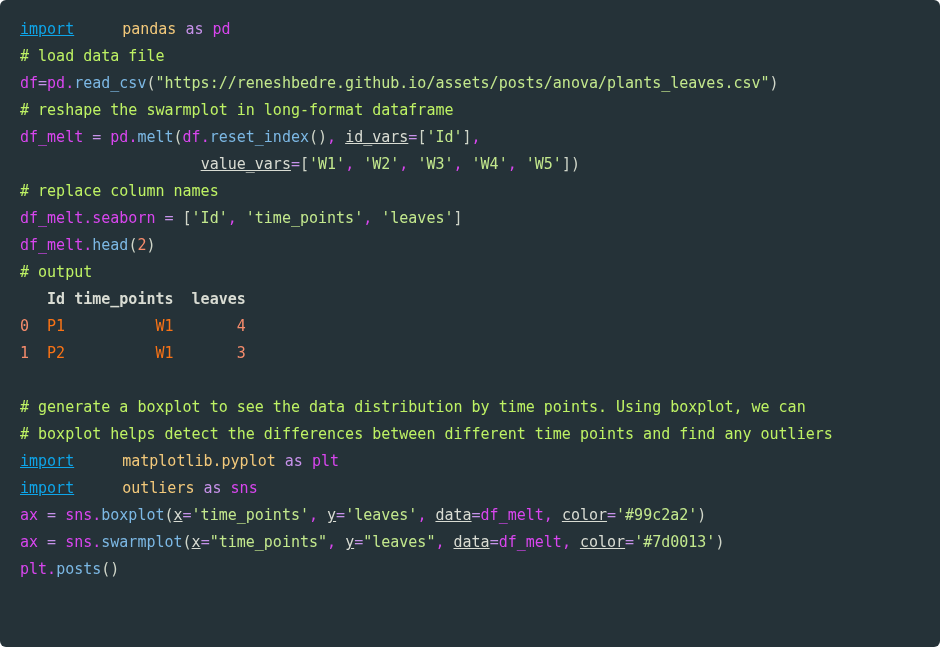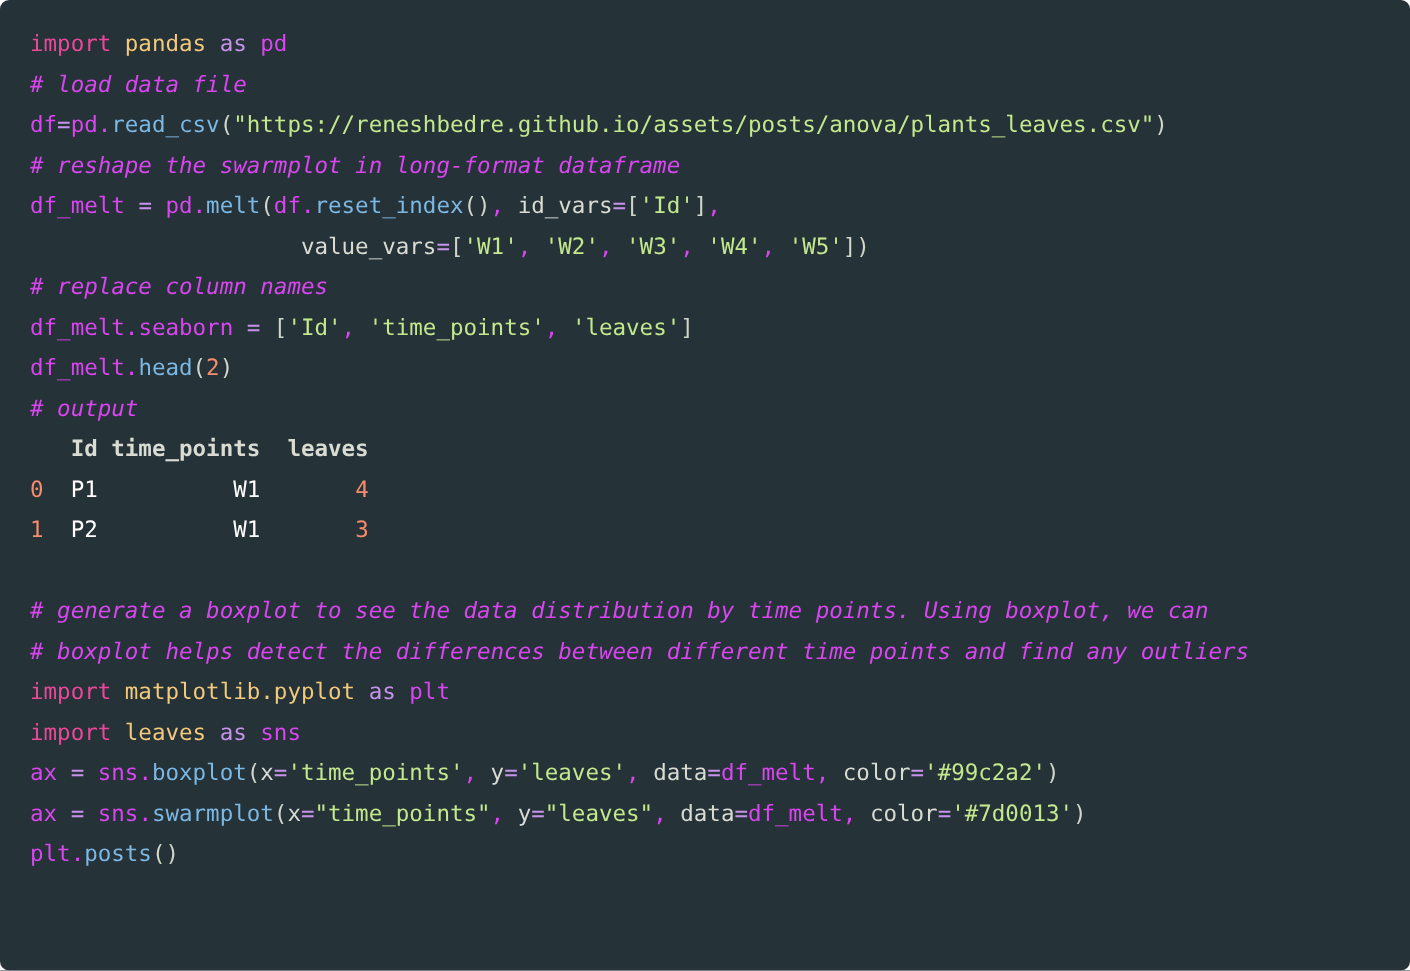--- a/index.html
+++ b/index.html
@@ -13,35 +13,35 @@
   .code-block {
     background: #253238;
     border-radius: 6px;
     padding: 16px 20px 18px 20px;
     width: 940px;
     height: 647px;
     overflow: hidden;
     white-space: pre;
     color: #d9dcd3;
   }
-  .kw-import   { color: #ec4899; }          
+  .kw-import   { color: #0ea5e9; text-decoration: underline; }          
   .kw-as       { color: #c792ea; }          
-  .mod         { color: #f3c97b; }          
-  .comment     { color: #d946ef; font-style: italic; }
+  .mod         { color: #f3c97b; margin-left: 39px; }          
+  .comment     { color: #bef264; }
   .op-eq       { color: #c792ea; }          
   .func-call   { color: #7cb8e4; }          
   .ident       { color: #d946ef; }
   .paren       { color: #d0d6c9; }
   .bracket     { color: #d0d6c9; }
   .strng       { color: #c3e88d; }
-  .kwarg       { color: #d9dcd3; }
+  .kwarg       { color: #d9dcd3; text-decoration: underline; }
   .num         { color: #f78c6c; }
   .out-header  { color: #d9dcd3; font-weight: bold; }
   .out-idx     { color: #f78c6c; }
-  .out-val     { color: #ffffff; }
+  .out-val     { color: #f97316; }
   .out-num     { color: #f78c6c; }
 </style>
 </head>
 <body>
 
 <pre class="code-block"><span><span class="kw-import">import</span> <span class="mod">pandas</span> <span class="kw-as">as</span> <span class="ident">pd</span></span>
 <span><span class="comment"># load data file</span></span>
 <span><span class="ident">df</span><span class="op-eq">=</span><span class="ident">pd</span><span class="ident">.</span><span class="func-call">read_csv</span><span class="paren">(</span><span class="strng">"https://reneshbedre.github.io/assets/posts/anova/plants_leaves.csv"</span><span class="paren">)</span></span>
 <span><span class="comment"># reshape the swarmplot in long-format dataframe</span></span>
 <span><span class="ident">df_melt </span><span class="op-eq">=</span><span class="ident"> pd</span><span class="ident">.</span><span class="func-call">melt</span><span class="paren">(</span><span class="ident">df</span><span class="ident">.</span><span class="func-call">reset_index</span><span class="paren">(</span><span class="paren">)</span><span class="ident">, </span><span class="kwarg">id_vars</span><span class="op-eq">=</span><span class="bracket">[</span><span class="strng">'Id'</span><span class="bracket">]</span><span class="ident">,</span></span>
@@ -50,16 +50,16 @@
 <span><span class="ident">df_melt</span><span class="ident">.</span><span class="ident">seaborn </span><span class="op-eq">=</span><span class="ident"> </span><span class="bracket">[</span><span class="strng">'Id'</span><span class="ident">, </span><span class="strng">'time_points'</span><span class="ident">, </span><span class="strng">'leaves'</span><span class="bracket">]</span></span>
 <span><span class="ident">df_melt</span><span class="ident">.</span><span class="func-call">head</span><span class="paren">(</span><span class="num">2</span><span class="paren">)</span></span>
 <span><span class="comment"># output</span></span>
 <span><span class="out-header">   Id time_points  leaves</span></span>
 <span><span class="out-idx">0</span><span class="out-val">  P1          W1       </span><span class="out-num">4</span></span>
 <span><span class="out-idx">1</span><span class="out-val">  P2          W1       </span><span class="out-num">3</span></span>
 
 <span><span class="comment"># generate a boxplot to see the data distribution by time points. Using boxplot, we can </span></span>
 <span><span class="comment"># boxplot helps detect the differences between different time points and find any outliers</span></span>
 <span><span class="kw-import">import</span> <span class="mod">matplotlib.pyplot</span> <span class="kw-as">as</span> <span class="ident">plt</span></span>
-<span><span class="kw-import">import</span> <span class="mod">leaves</span> <span class="kw-as">as</span> <span class="ident">sns</span></span>
+<span><span class="kw-import">import</span> <span class="mod">outliers</span> <span class="kw-as">as</span> <span class="ident">sns</span></span>
 <span><span class="ident">ax </span><span class="op-eq">=</span><span class="ident"> sns</span><span class="ident">.</span><span class="func-call">boxplot</span><span class="paren">(</span><span class="kwarg">x</span><span class="op-eq">=</span><span class="strng">'time_points'</span><span class="ident">, </span><span class="kwarg">y</span><span class="op-eq">=</span><span class="strng">'leaves'</span><span class="ident">, </span><span class="kwarg">data</span><span class="op-eq">=</span><span class="ident">df_melt</span><span class="ident">, </span><span class="kwarg">color</span><span class="op-eq">=</span><span class="strng">'#99c2a2'</span><span class="paren">)</span></span>
 <span><span class="ident">ax </span><span class="op-eq">=</span><span class="ident"> sns</span><span class="ident">.</span><span class="func-call">swarmplot</span><span class="paren">(</span><span class="kwarg">x</span><span class="op-eq">=</span><span class="strng">"time_points"</span><span class="ident">, </span><span class="kwarg">y</span><span class="op-eq">=</span><span class="strng">"leaves"</span><span class="ident">, </span><span class="kwarg">data</span><span class="op-eq">=</span><span class="ident">df_melt</span><span class="ident">, </span><span class="kwarg">color</span><span class="op-eq">=</span><span class="strng">'#7d0013'</span><span class="paren">)</span></span>
 <span><span class="ident">plt</span><span class="ident">.</span><span class="func-call">posts</span><span class="paren">(</span><span class="paren">)</span></span></pre>
 
 </body></html>

